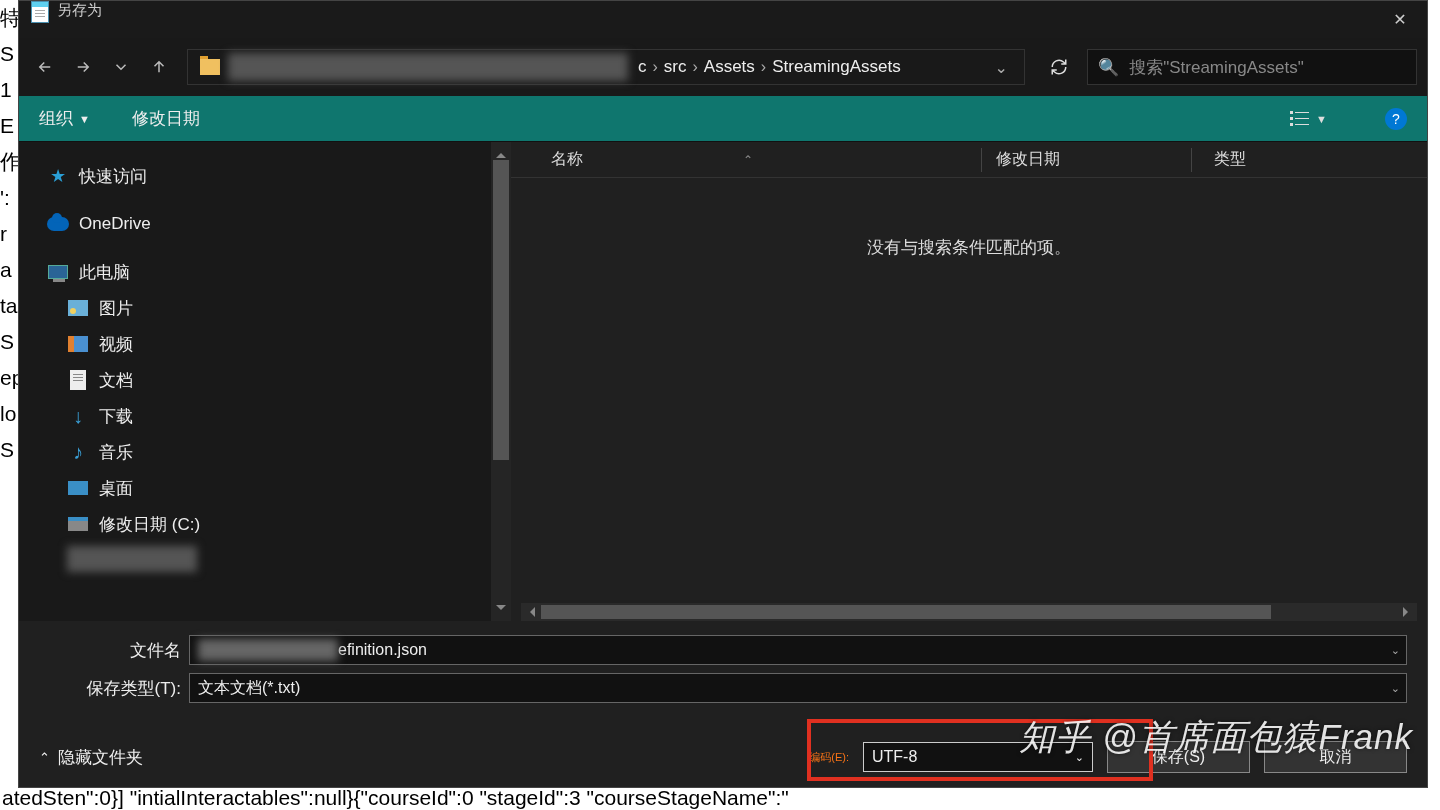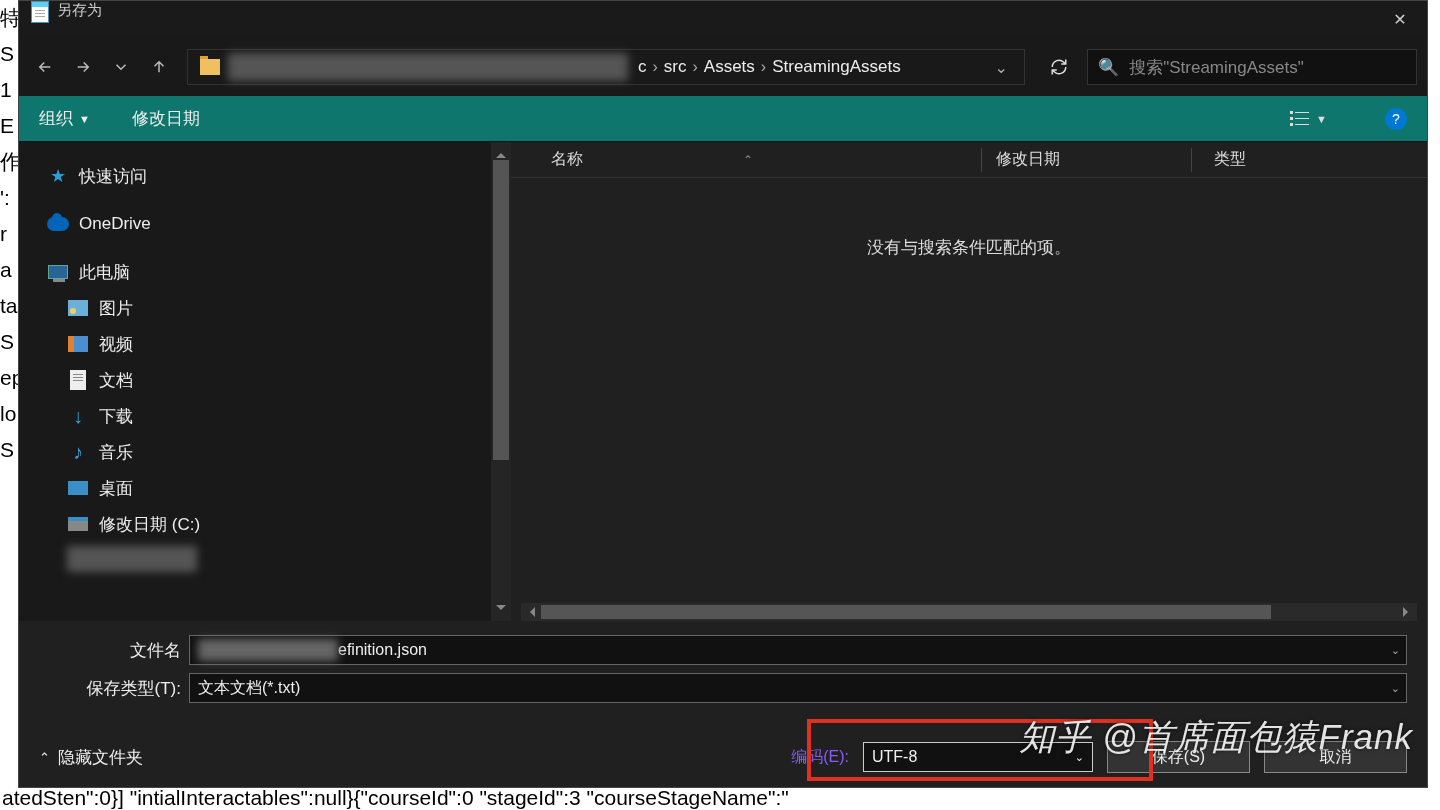--- a/index.html
+++ b/index.html
@@ -77,21 +77,21 @@
 .field-row { display:flex; align-items:center; margin-bottom:8px; }
 .field-label { width:150px; text-align:right; font-size:17px; color:#eee; padding-right:8px; }
 .field-input { flex:1; height:30px; background:#111; border:1px solid #666; color:#eee; font-size:16px; display:flex; align-items:center; padding:0 8px; position:relative; }
 .field-input .drop { position:absolute; right:6px; color:#aaa; font-size:11px; }
 .fn-blur { width:140px; height:22px; background:#666; filter:blur(4px); display:inline-block; margin-right:0; }
 
 .footer { display:flex; align-items:center; padding:24px 20px 14px; gap:14px; }
 .hide-folders { display:flex; align-items:center; gap:8px; font-size:17px; color:#eee; }
 .hide-folders .chev { font-size:13px; }
 .footer-spacer { flex:1; }
-.enc-label { font-size:16px; color:#8b5cf6;text-align:right; }
+.enc-label { font-size:11px; color:#f97316;text-align:right; }
 .enc-select { width:230px; height:30px; background:#111; border:1px solid #ccc; color:#eee; padding:0 8px; display:flex; align-items:center; font-size:16px; position:relative; }
 .red-box { position:absolute; border:4px solid #e03020; left:788px; bottom:6px; width:346px; height:62px; pointer-events:none; }
 .btn { width:143px; height:32px; border:1px solid #888; background:#333; color:#eee; font-size:16px; display:flex; align-items:center; justify-content:center; }
 
 .watermark { position:absolute; right:14px; bottom:26px; font-size:35px; font-weight:500; color:rgba(255,255,255,0.88); font-style:italic; pointer-events:none; text-shadow:0 0 4px rgba(0,0,0,0.6); letter-spacing:1px; }
 </style>
 </head>
 <body>
 
 <div class="bg-side">特

